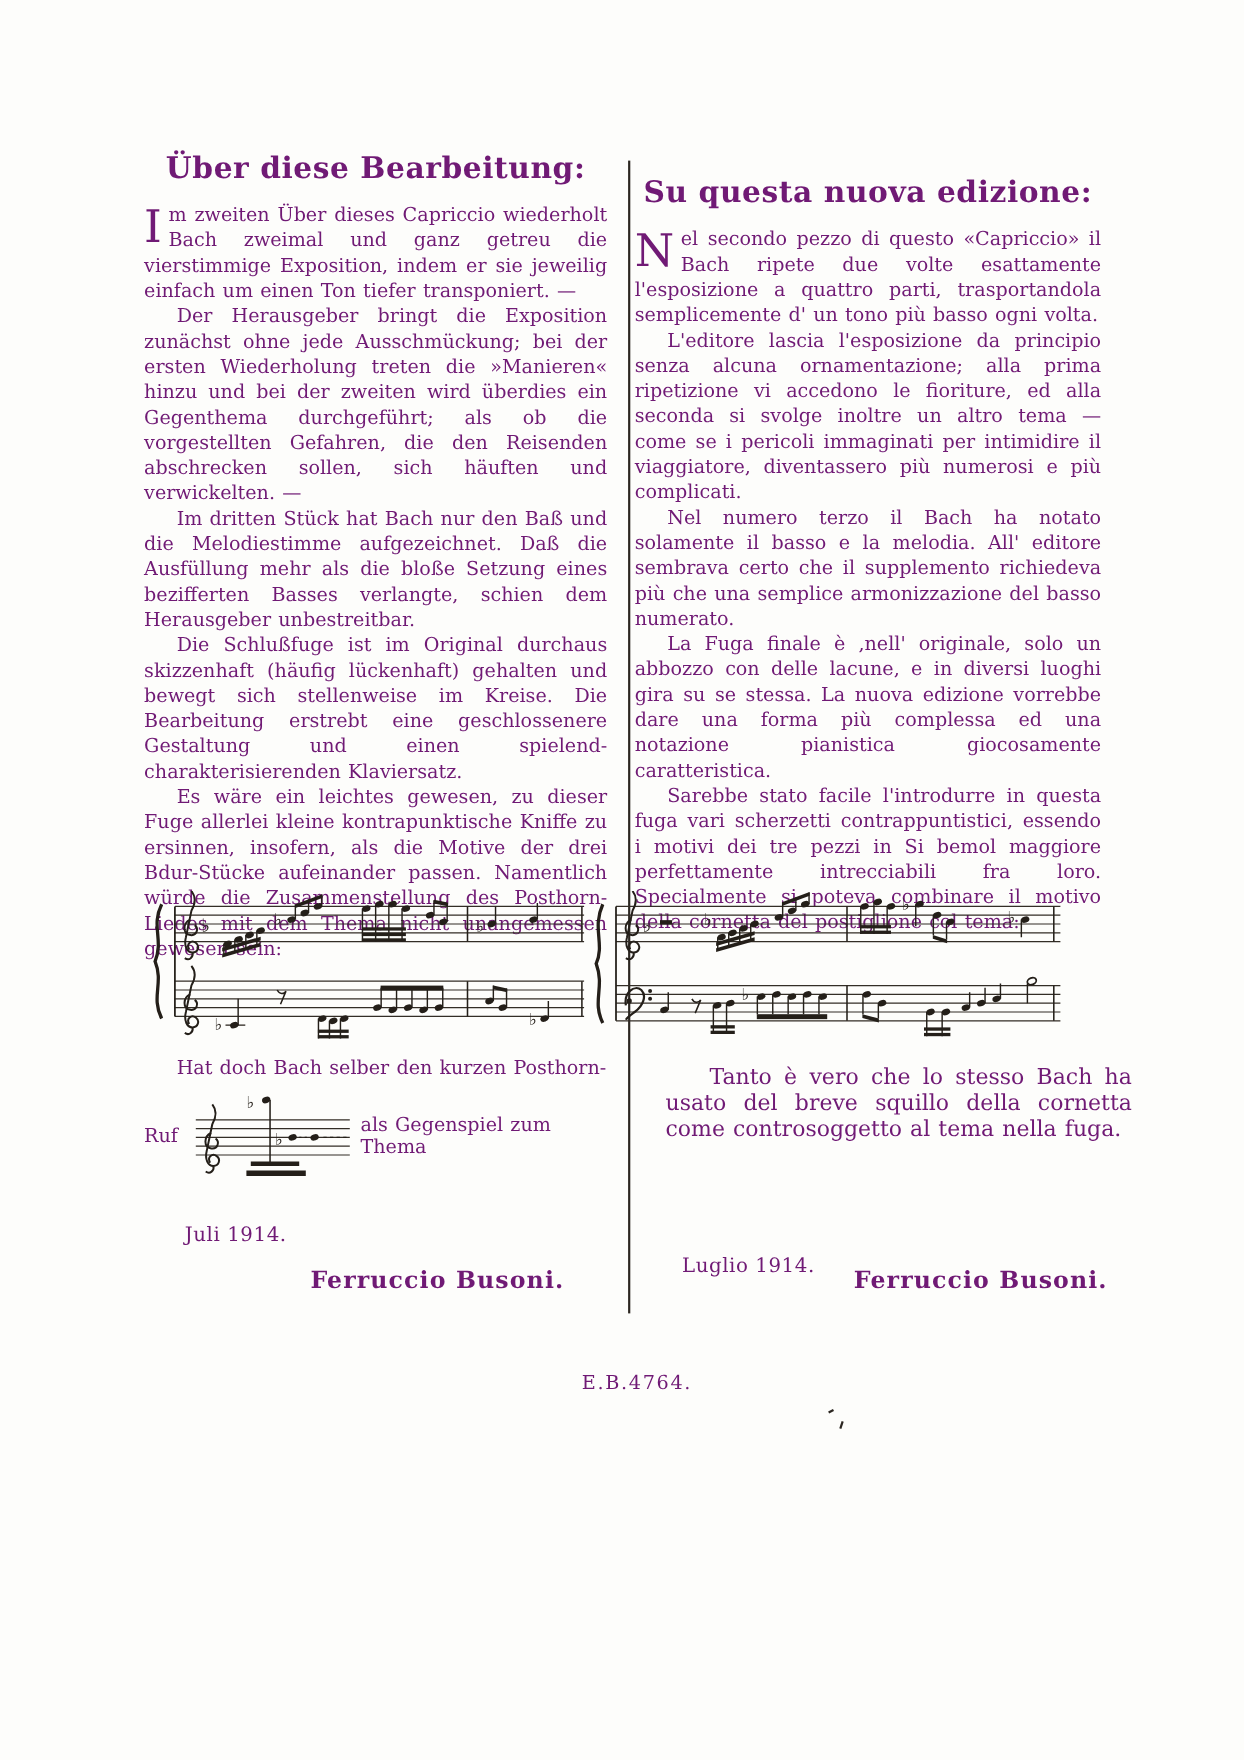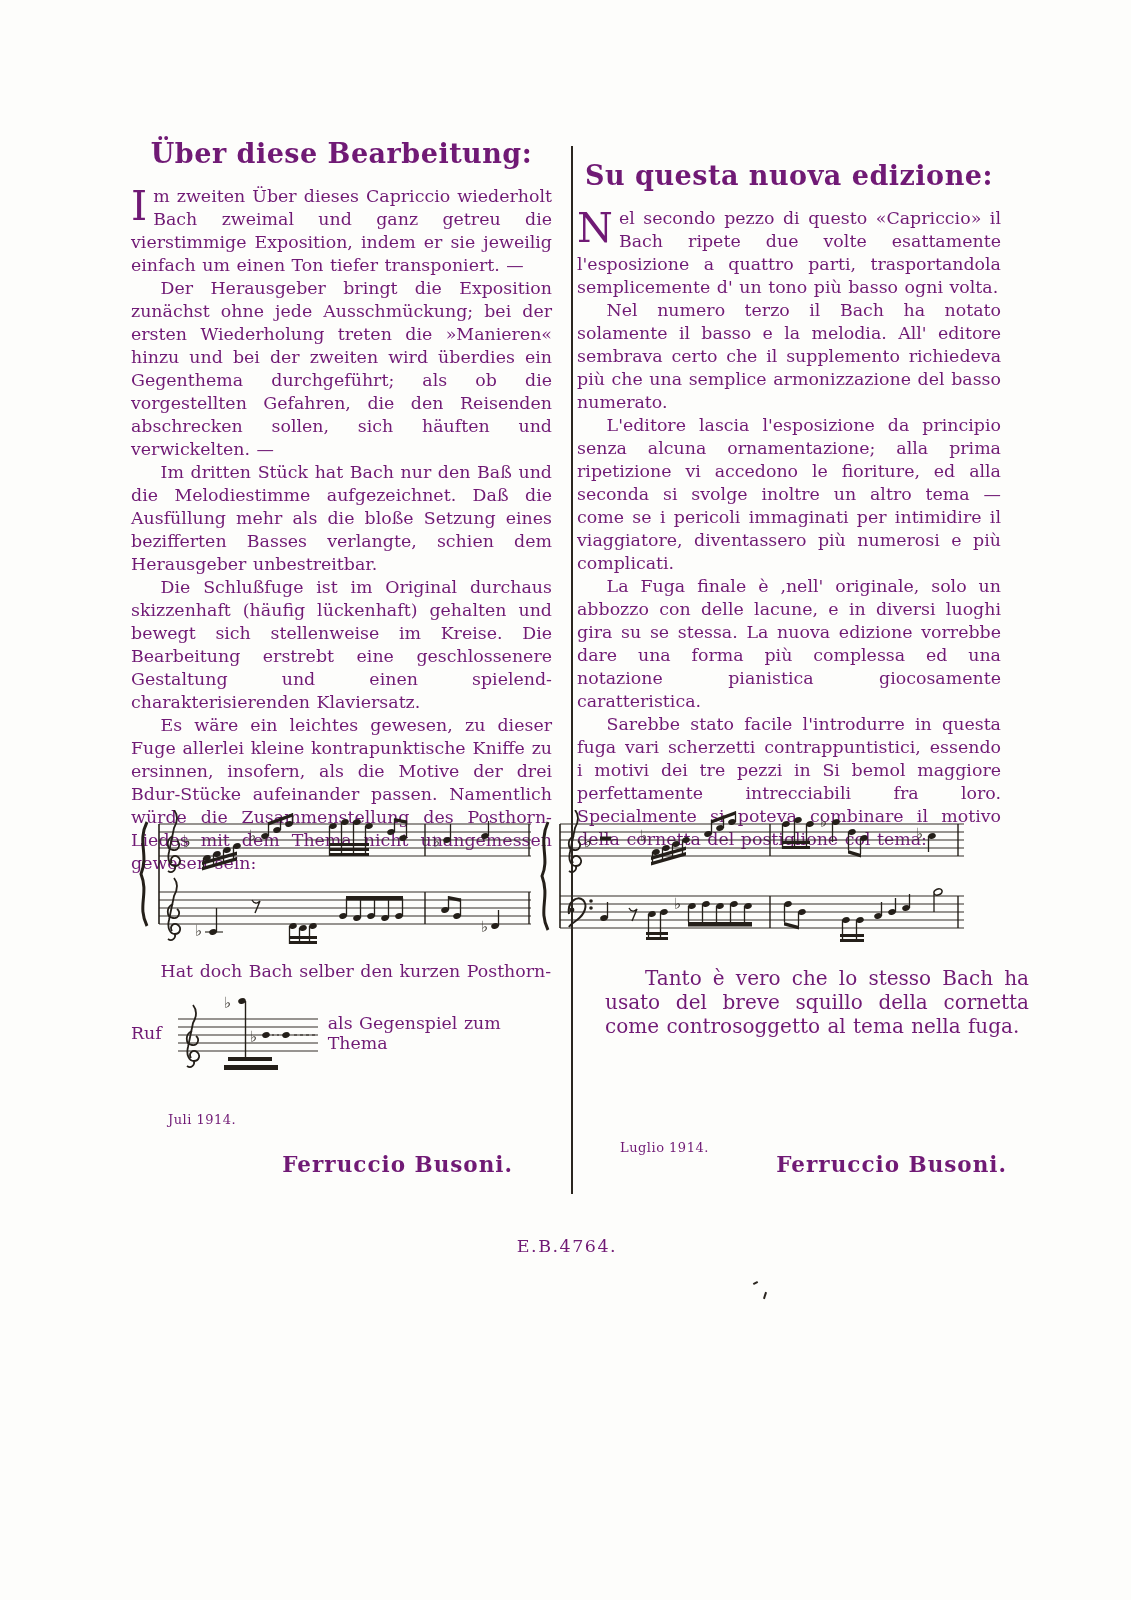--- a/index.html
+++ b/index.html
@@ -39,31 +39,31 @@
   .ruf-row{
     display:flex;align-items:center;gap:8px;
     margin-top:6px;height:88px;font-size:17.4px;word-spacing:1px;
   }
   .ruf-row .after-music{flex:1;}
   .closing-right{
     position:absolute;left:605px;top:966px;width:424px;
     margin:0;font-size:20px;line-height:24px;
     text-align:justify;text-indent:2em;word-spacing:1px;
   }
-  .date{position:absolute;margin:0;font-size:13px;letter-spacing:.5px;}
+  .date{position:absolute;margin:0;font-size:18px;letter-spacing:.5px;}
   .date-left{left:168px;top:1112px;}
   .date-right{left:620px;top:1112px;margin-top:28px;}
   .sig{
     position:absolute;margin:0;top:1152px;
     font-size:21.5px;font-weight:700;letter-spacing:1px;text-align:right;
   }
   .sig-left{left:131px;width:382px;}
   .sig-right{left:577px;width:430px;}
   .plate{
-    position:absolute;left:462px;top:1236px;width:210px;margin:0;
+    position:absolute;left:462px;top:1236px;width:210px;margin:12px;
     text-align:center;font-size:17.5px;letter-spacing:1.5px;
   }
   .artifact{position:absolute;background:#2b2620;display:block;}
   .a1{left:753px;top:1282px;width:5px;height:2px;transform:rotate(-28deg);}
   .a2{left:764px;top:1292px;width:2px;height:7px;transform:rotate(18deg);}
   svg text{font-family:"DejaVu Sans","Liberation Sans",sans-serif;fill:#241f19;}
 </style>
 </head>
 <body>
 
@@ -76,22 +76,22 @@
     <p class="para first-para"><span class="dropcap">I</span><span class="para-text">m zweiten Über dieses Capriccio wiederholt Bach zweimal und ganz getreu die vierstimmige Exposition, indem er sie jeweilig einfach um einen Ton tiefer transponiert. —</span></p>
     <p class="para">Der Herausgeber bringt die Exposition zunächst ohne jede Ausschmückung; bei der ersten Wiederholung treten die »Manieren« hinzu und bei der zweiten wird überdies ein Gegenthema durchgeführt; als ob die vorgestellten Gefahren, die den Reisenden abschrecken sollen, sich häuften und verwickelten. —</p>
     <p class="para">Im dritten Stück hat Bach nur den Baß und die Melodiestimme aufgezeichnet. Daß die Ausfüllung mehr als die bloße Setzung eines bezifferten Basses verlangte, schien dem Herausgeber unbestreitbar.</p>
     <p class="para">Die Schlußfuge ist im Original durchaus skizzenhaft (häufig lückenhaft) gehalten und bewegt sich stellenweise im Kreise. Die Bearbeitung erstrebt eine geschlossenere Gestaltung und einen spielend-charakterisierenden Klaviersatz.</p>
     <p class="para">Es wäre ein leichtes gewesen, zu dieser Fuge allerlei kleine kontrapunktische Kniffe zu ersinnen, insofern, als die Motive der drei Bdur-Stücke aufeinander passen. Namentlich würde die Zusammenstellung des Posthorn-Liedes mit dem Thema nicht unangemessen gewesen sein:</p>
   </section>
 
   <section class="col col-right">
     <h1 class="heading">Su questa nuova edizione:</h1>
     <p class="para first-para"><span class="dropcap">N</span><span class="para-text">el secondo pezzo di questo «Capriccio» il Bach ripete due volte esattamente l'esposizione a quattro parti, trasportandola semplicemente d' un tono più basso ogni volta.</span></p>
+    <p class="para">L'editore lascia l'esposizione da principio senza alcuna ornamentazione; alla prima ripetizione vi accedono le fioriture, ed alla seconda si svolge inoltre un altro tema — come se i pericoli immaginati per intimidire il viaggiatore, diventassero più numerosi e più complicati.</p>
     <p class="para">Nel numero terzo il Bach ha notato solamente il basso e la melodia. All' editore sembrava certo che il supplemento richiedeva più che una semplice armonizzazione del basso numerato.</p>
-    <p class="para">L'editore lascia l'esposizione da principio senza alcuna ornamentazione; alla prima ripetizione vi accedono le fioriture, ed alla seconda si svolge inoltre un altro tema — come se i pericoli immaginati per intimidire il viaggiatore, diventassero più numerosi e più complicati.</p>
     <p class="para">La Fuga finale è ,nell' originale, solo un abbozzo con delle lacune, e in diversi luoghi gira su se stessa. La nuova edizione vorrebbe dare una forma più complessa ed una notazione pianistica giocosamente caratteristica.</p>
     <p class="para">Sarebbe stato facile l'introdurre in questa fuga vari scherzetti contrappuntistici, essendo i motivi dei tre pezzi in Si bemol maggiore perfettamente intrecciabili fra loro. Specialmente si poteva combinare il motivo della cornetta del postiglione col tema:</p>
   </section>
 
   <figure class="music music-left">
     <svg width="402" height="140" viewBox="0 0 402 140">
       <defs>
         <g id="gclef" fill="none" stroke="#241f19" stroke-width="1.8">
           <path d="M13 -4 C17 1 17 7 13 14 L8 38 C6 46 9 52 14 52 C19 52 21 46 17 43 C13 40 8 44 11 49"></path>
           <path d="M12 22 C5 25 5 35 12 36 C18 37 20 30 16 27"></path>

